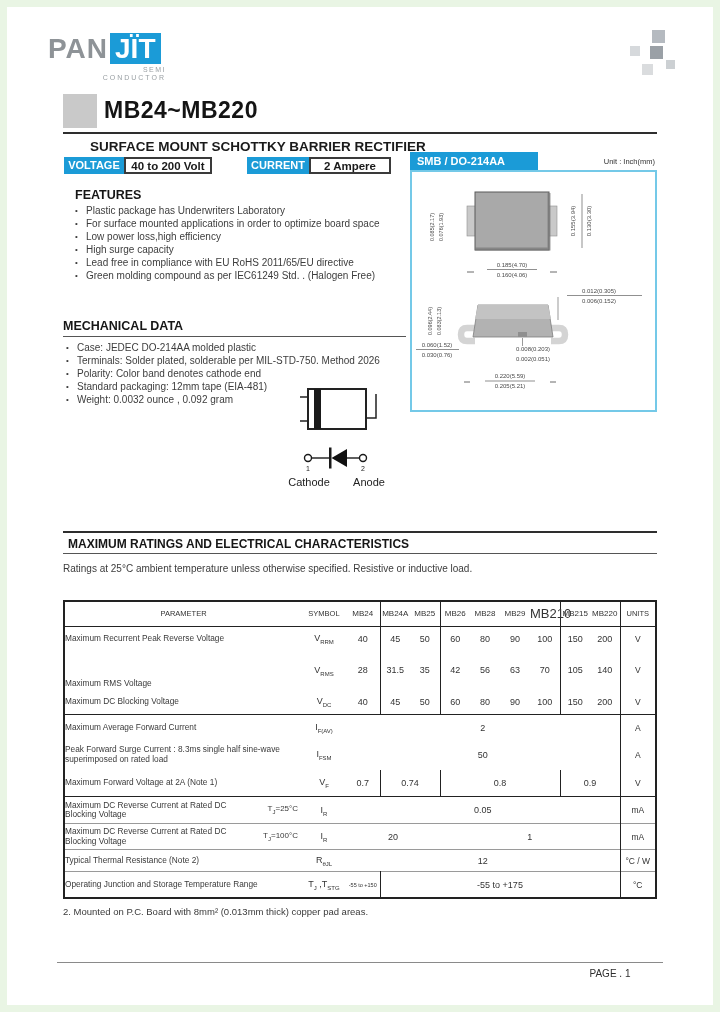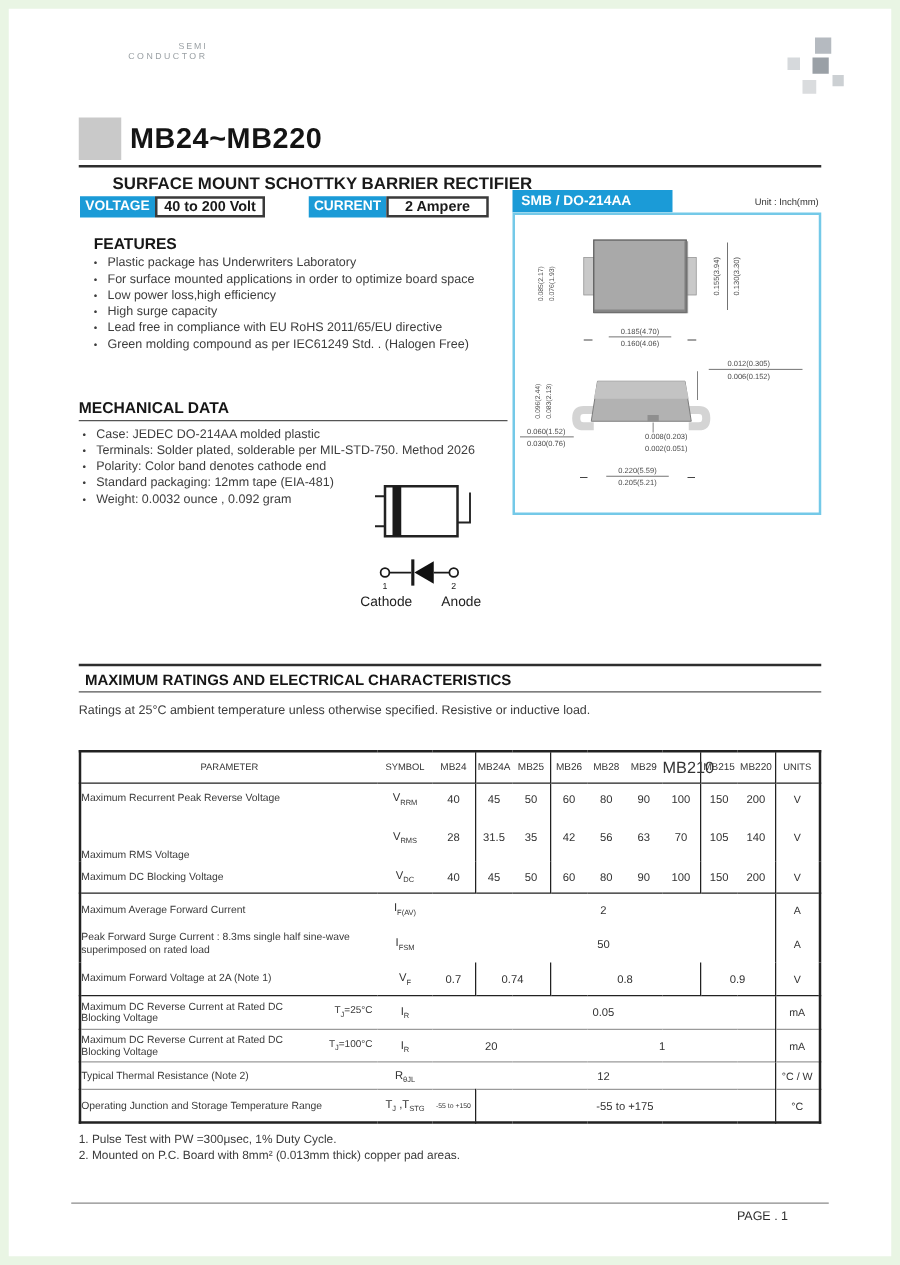--- a/index.html
+++ b/index.html
@@ -58,20 +58,23 @@
   .footer-line{background:#8a8a8a;height:1px}
   .footer-page{font-size:10px;color:#2e2e2e}
   .pin-lbl{font-size:11px;color:#222;text-align:center}
 </style>
 </head>
 <body>
 
 <div class="page"></div>
 
 <div class="abs" style="left:48px;top:33px">
+  <div>
+    <span class="logo-pan">PAN</span><span class="logo-jit">JÏT</span>
+  </div>
   <div class="logo-sub">SEMI</div>
   <div class="logo-sub" style="letter-spacing:2px">CONDUCTOR</div>
 </div>
 
 <div class="abs" style="left:620px;top:26px;width:58px;height:60px">
   <span class="sq" style="left:32px;top:4px;width:13px;height:13px;background:#b5bac0"></span>
   <span class="sq" style="left:10px;top:20px;width:10px;height:10px;background:#d6d9dc"></span>
   <span class="sq" style="left:30px;top:20px;width:13px;height:13px;background:#9aa0a6"></span>
   <span class="sq" style="left:46px;top:34px;width:9px;height:9px;background:#ccd0d3"></span>
   <span class="sq" style="left:22px;top:38px;width:11px;height:11px;background:#dadcde"></span>
@@ -341,19 +344,18 @@
         <td class="c-sym">T<sub>J</sub> ,T<sub>STG</sub></td>
         <td colspan="1" class="c-val small">-55 to +150</td>
         <td colspan="8" class="c-val gb">-55 to +175</td>
         <td class="c-unit gb">°C</td>
       </tr>
     </tbody>
 </table>
 
 <div class="abs notes" style="left:63px;top:905px;width:500px">
   <div>
-      <div>1. Pulse Test with PW =300μsec, 1% Duty Cycle.</div>
       <div>2. Mounted on P.C. Board with 8mm²  (0.013mm thick) copper pad areas.</div>
     </div>
 </div>
 
 <div class="abs footer-line" style="left:57px;top:962px;width:606px"></div>
 <div class="abs footer-page" style="left:560px;top:968px;width:100px;text-align:center">PAGE . 1</div>
 
 </body></html>

